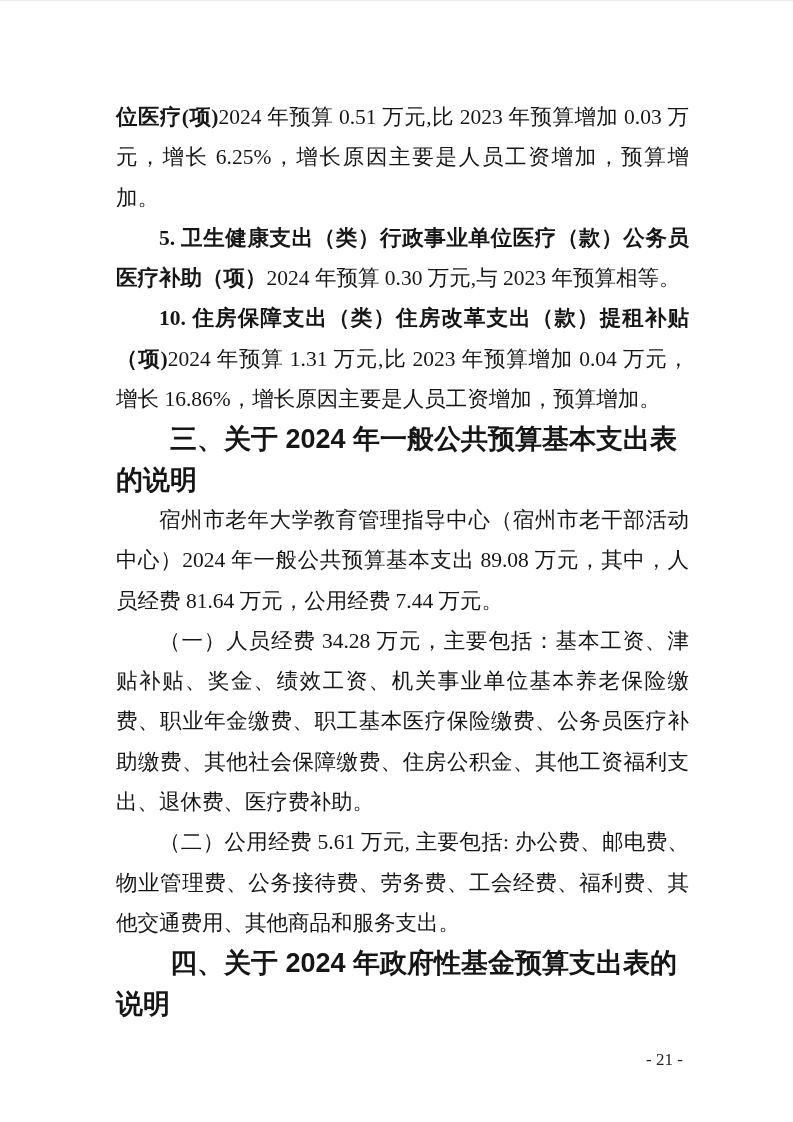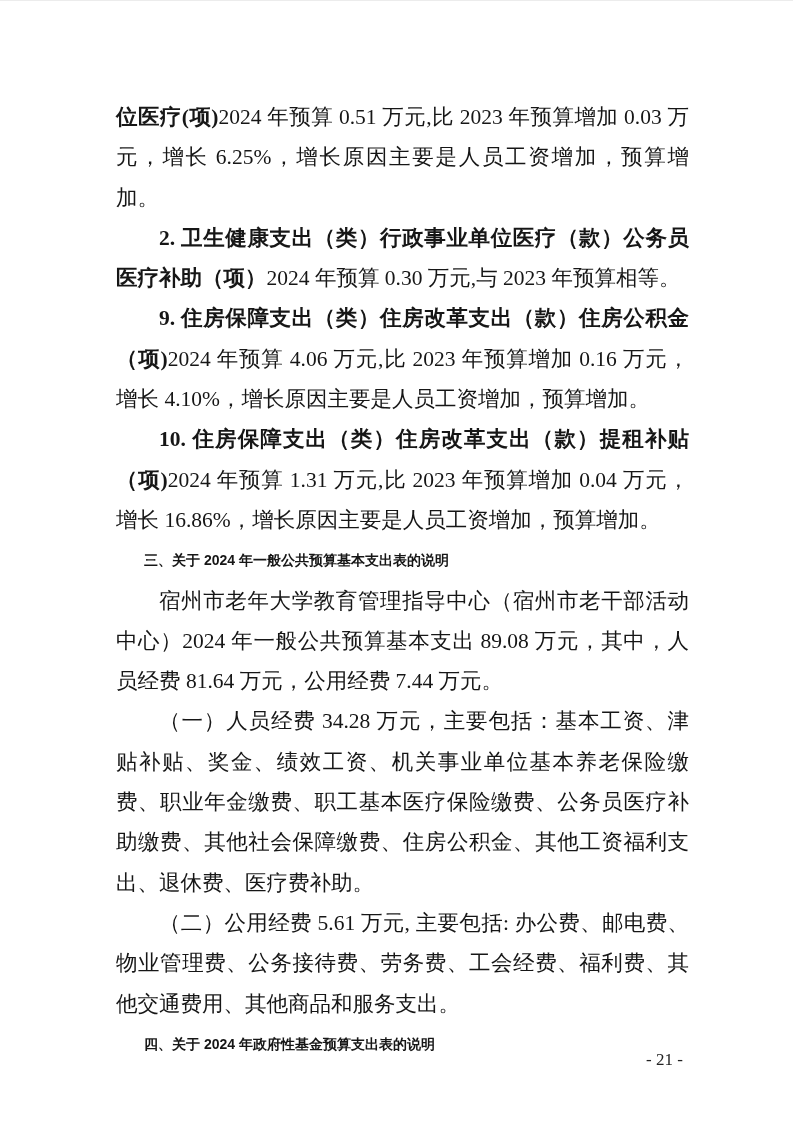--- a/index.html
+++ b/index.html
@@ -23,21 +23,21 @@
     line-height: 40.3px;
     text-align: justify;
     text-justify: inter-character;
   }
   .para { margin: 0; }
   .indent { text-indent: 2em; }
   .lead { font-weight: bold; }
   .heading {
     font-family: "Liberation Sans", "DejaVu Sans", sans-serif;
     font-weight: bold;
-    font-size: 14px;
+    font-size: 27px;
     line-height: 40.3px;
     text-indent: 2em;
     text-align: left;
     margin: 0;
   }
   .pagenum {
     position: absolute;
     left: 646px;
     top: 1049px;
     font-size: 17px;
@@ -46,23 +46,22 @@
   }
 </style>
 </head>
 <body>
 
 <div class="page">
   <main class="textblock">
 
     <p class="para"><strong class="lead">位医疗(项)</strong><span>2024 年预算 0.51 万元,比 2023 年预算增加 0.03 万元，增长 6.25%，增长原因主要是人员工资增加，预算增加。</span></p>
 
-    <p class="para indent"><strong class="lead">2. 卫生健康支出（类）行政事业单位医疗（款）公务员医疗补助（项）</strong><span>2024 年预算 0.30 万元,与 2023 年预算相等。</span></p>
+    <p class="para indent"><strong class="lead">5. 卫生健康支出（类）行政事业单位医疗（款）公务员医疗补助（项）</strong><span>2024 年预算 0.30 万元,与 2023 年预算相等。</span></p>
 
-    <p class="para indent"><strong class="lead">9. 住房保障支出（类）住房改革支出（款）住房公积金（项)</strong><span>2024 年预算 4.06 万元,比 2023 年预算增加 0.16 万元，增长 4.10%，增长原因主要是人员工资增加，预算增加。</span></p>
 
     <p class="para indent"><strong class="lead">10. 住房保障支出（类）住房改革支出（款）提租补贴（项)</strong><span>2024 年预算 1.31 万元,比 2023 年预算增加 0.04 万元，增长 16.86%，增长原因主要是人员工资增加，预算增加。</span></p>
 
     <h2 class="heading">三、关于 2024 年一般公共预算基本支出表的说明</h2>
 
     <p class="para indent">宿州市老年大学教育管理指导中心（宿州市老干部活动中心）2024 年一般公共预算基本支出 89.08 万元，其中，人员经费 81.64 万元，公用经费 7.44 万元。</p>
 
     <p class="para indent">（一）人员经费 34.28 万元，主要包括：基本工资、津贴补贴、奖金、绩效工资、机关事业单位基本养老保险缴费、职业年金缴费、职工基本医疗保险缴费、公务员医疗补助缴费、其他社会保障缴费、住房公积金、其他工资福利支出、退休费、医疗费补助。</p>
 
     <p class="para indent">（二）公用经费 5.61 万元, 主要包括: 办公费、邮电费、物业管理费、公务接待费、劳务费、工会经费、福利费、其他交通费用、其他商品和服务支出。</p>

